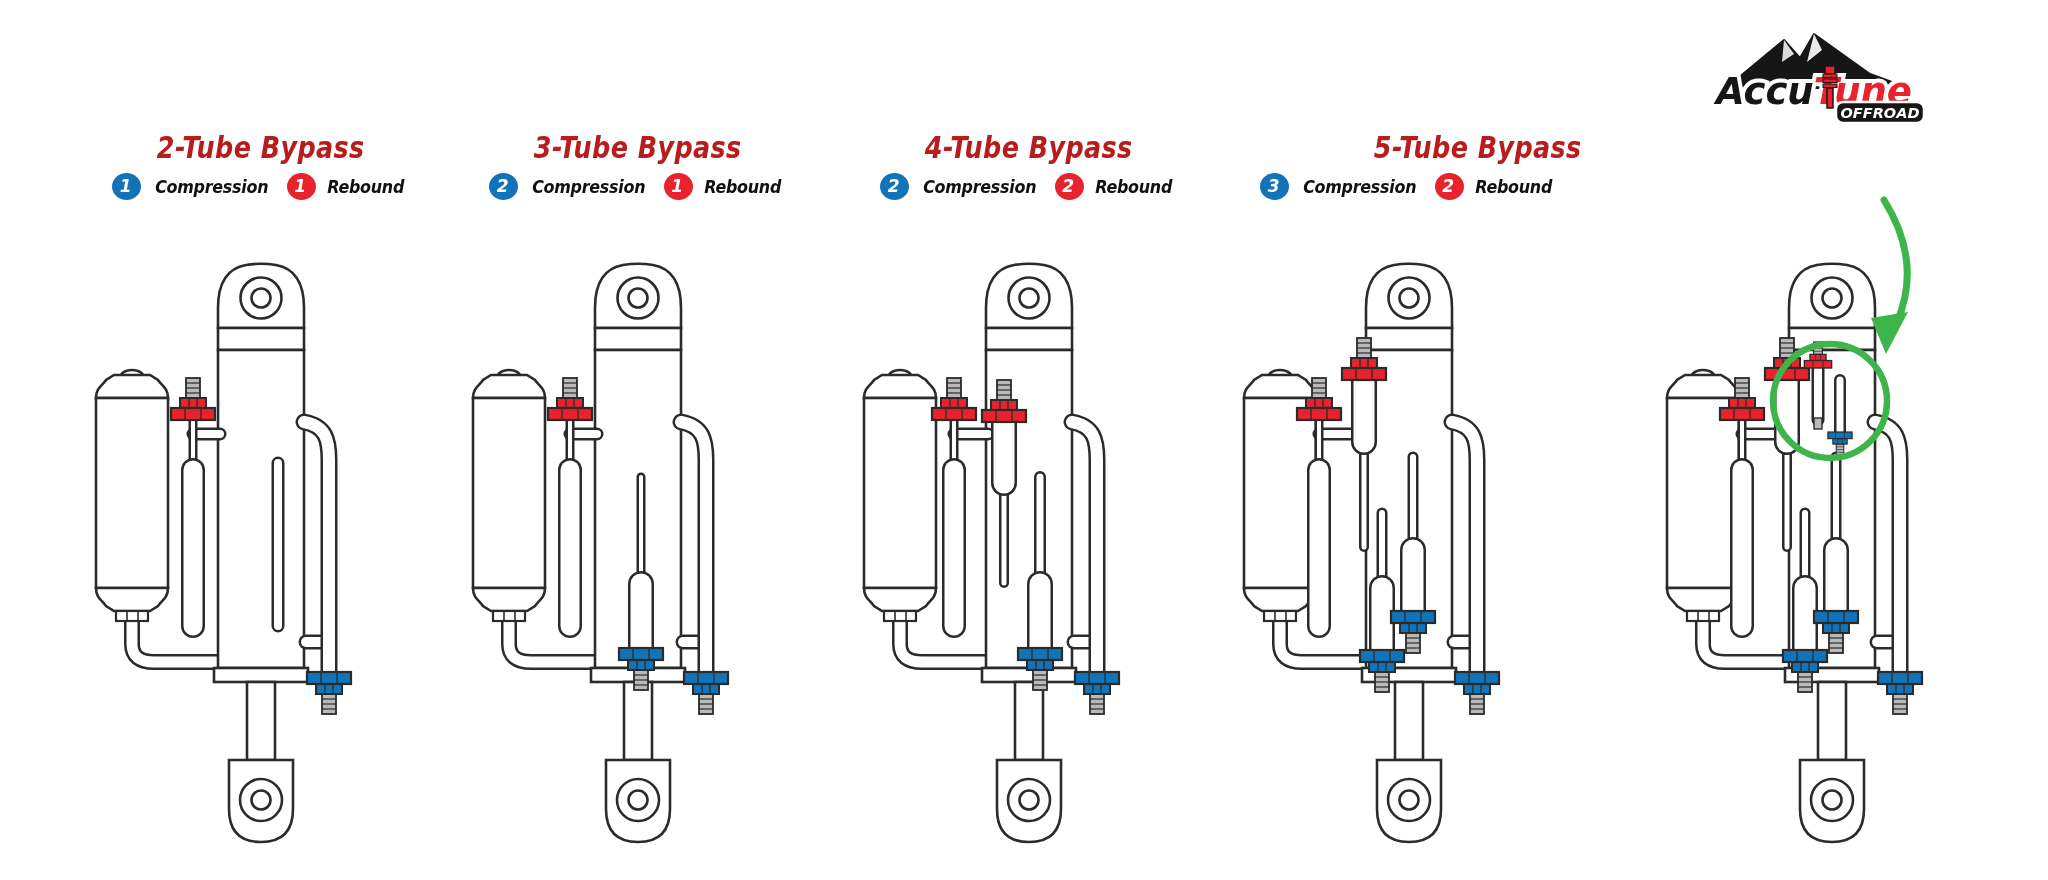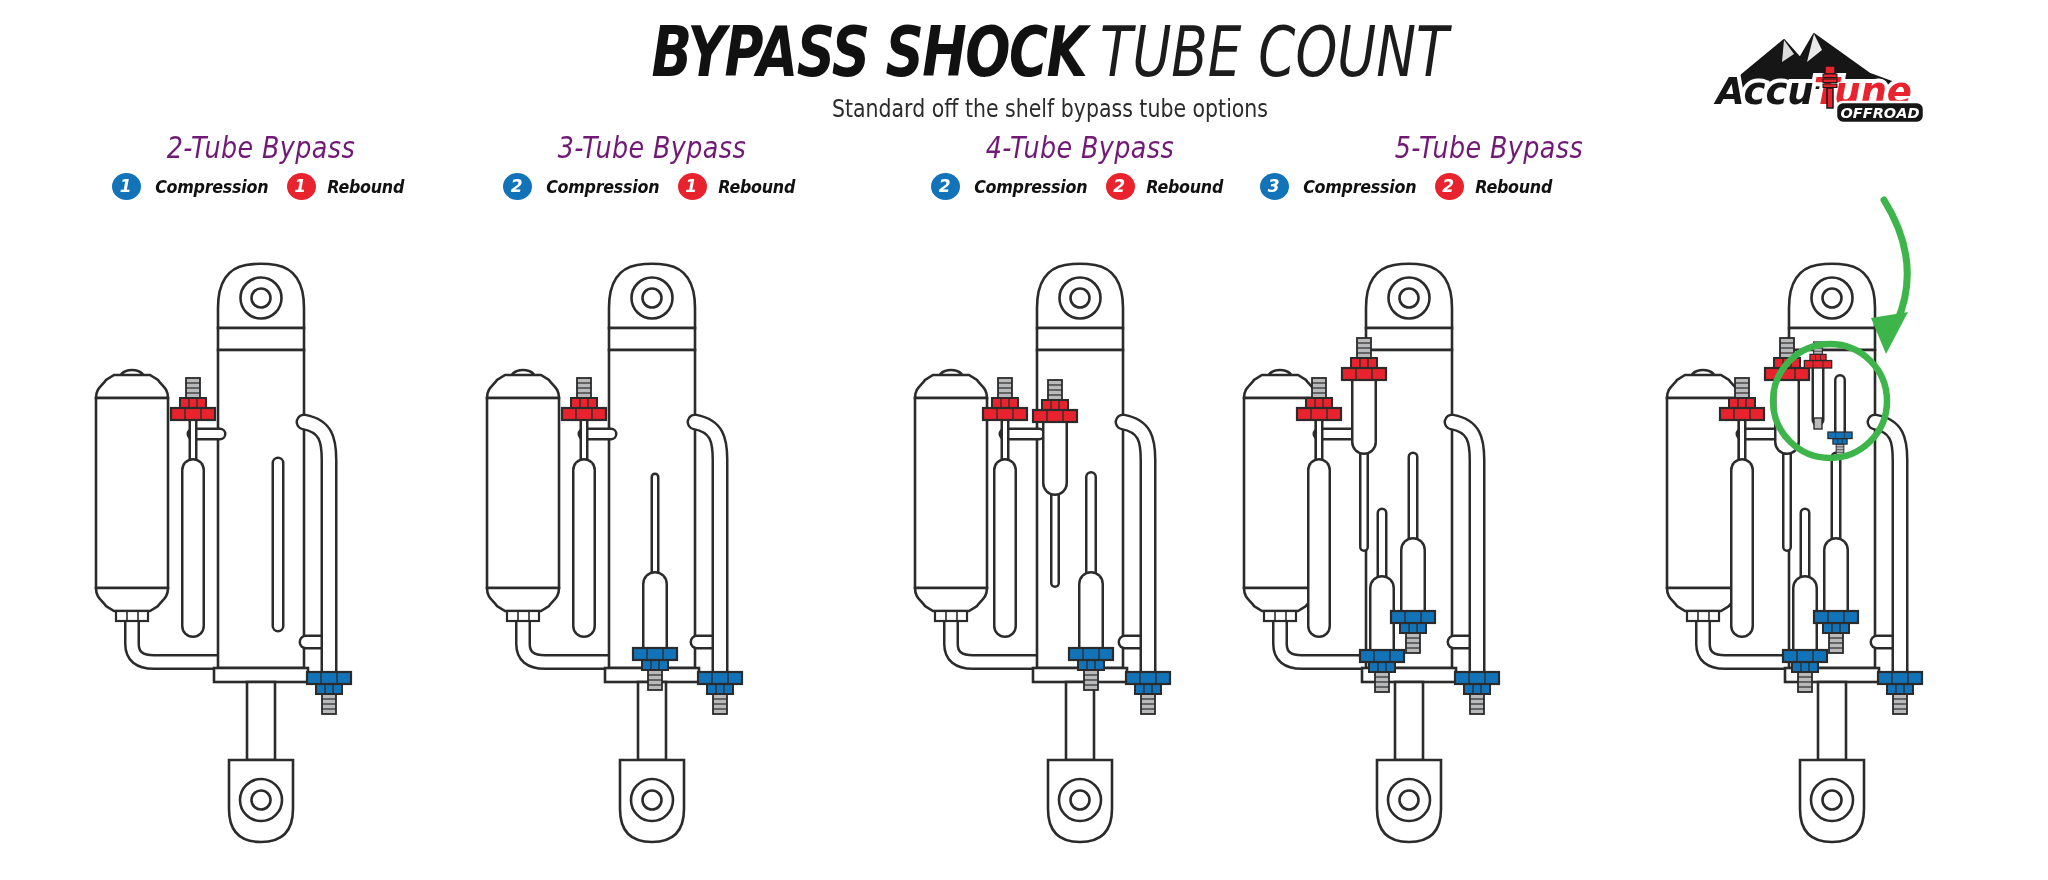--- a/index.html
+++ b/index.html
@@ -11,45 +11,39 @@
   .title{font-style:italic;font-size:70px;line-height:1.05;color:#111;
          transform:scaleX(.76);transform-origin:center;white-space:nowrap;}
   .title .bold{font-weight:800;letter-spacing:-2px;margin-right:18px;}
   .title .light{font-weight:400;letter-spacing:0px;color:#1c1c1c;}
   .subtitle{margin-top:4px;font-size:25px;font-weight:400;color:#2b2b2b;
             transform:scaleX(.82);transform-origin:center;white-space:nowrap;}
   
   .logo{position:absolute;left:1712px;top:28px;width:220px;height:100px;}
   
   .col{position:absolute;top:130px;width:390px;height:744px;text-align:center;}
-  .col-label{font-size:31px;font-weight:400;font-style:italic;color:#701a75;
+  .col-label{font-size:31px;font-weight:700;font-style:italic;color:#b91c1c;
              line-height:1.1;letter-spacing:.5px;}
   .col-label .cond{display:inline-block;transform:scaleX(.82);white-space:nowrap;}
   .badges{margin-top:7px;height:30px;display:flex;align-items:center;
           justify-content:center;gap:9px;}
   .badge{display:inline-flex;align-items:center;gap:5px;}
   .circle{width:27px;height:27px;border-radius:50%;color:#fff;font-weight:700;
           font-style:italic;font-size:17px;display:inline-flex;align-items:center;
           justify-content:center;padding-right:2px;}
   .badge-label{font-weight:700;font-style:italic;font-size:18.5px;color:#111;
                display:inline-block;transform:scaleX(.86);letter-spacing:-.3px;
                white-space:nowrap;}
   svg.shock{position:absolute;left:0;top:128px;overflow:visible;}
 </style>
 </head>
 <body>
 
 <div class="stage">
 
-  <div class="header">
-    <div class="title">
-      <span class="bold">BYPASS SHOCK</span><span class="light">TUBE COUNT</span>
-    </div>
-    <div class="subtitle">Standard off the shelf bypass tube options</div>
-  </div>
 
   <svg class="logo" viewBox="0 0 220 100">
     <g>
       <path d="M14,60 L72,12 L88,30 L102,6 L158,46 L196,60 Z" fill="#161616" stroke="#161616" stroke-width="2" stroke-linejoin="round"></path>
       <path d="M102,6 L95,34 L110,22 Z" fill="#ffffff" opacity="0.9"></path>
       <path d="M72,12 L70,34 L82,26 Z" fill="#ffffff" opacity="0.85"></path>
     </g>
     <g font-style="italic" font-weight="800" font-size="37" font-family="DejaVu Sans, Liberation Sans, sans-serif">
       <text x="4" y="76" fill="none" stroke="#ffffff" stroke-width="8" paint-order="stroke"><tspan>Accu</tspan><tspan fill="none">Tune</tspan></text>
       <text x="4" y="76"><tspan fill="#161616">Accu</tspan><tspan fill="#e8232d">Tune</tspan></text>
@@ -148,21 +142,21 @@
             <rect x="250" y="426" width="26" height="10" fill="#1273b8" stroke="#2b2b2b" stroke-width="2"></rect>
             <line x1="259" y1="426" x2="259" y2="436" stroke="#2b2b2b" stroke-width="1.3"></line>
             <line x1="267" y1="426" x2="267" y2="436" stroke="#2b2b2b" stroke-width="1.3"></line>
             <rect x="241" y="414" width="44" height="12" fill="#1273b8" stroke="#2b2b2b" stroke-width="2.2"></rect>
             <line x1="255" y1="414" x2="255" y2="426" stroke="#2b2b2b" stroke-width="1.3"></line>
             <line x1="271" y1="414" x2="271" y2="426" stroke="#2b2b2b" stroke-width="1.3"></line>
           </g>
         </svg>
   </div>
 
-  <div class="col" style="left: 457px;">
+  <div class="col" style="left: 443px;">
     <div class="col-label">
       <span class="cond">3-Tube Bypass</span>
     </div>
     <div class="badges">
       <span class="badge">
         <span class="circle" style="background: rgb(18, 115, 184);">
               <span>2</span>
             </span>
         <span class="badge-label">Compression</span>
       </span>
@@ -249,21 +243,21 @@
             <rect x="250" y="426" width="26" height="10" fill="#1273b8" stroke="#2b2b2b" stroke-width="2"></rect>
             <line x1="259" y1="426" x2="259" y2="436" stroke="#2b2b2b" stroke-width="1.3"></line>
             <line x1="267" y1="426" x2="267" y2="436" stroke="#2b2b2b" stroke-width="1.3"></line>
             <rect x="241" y="414" width="44" height="12" fill="#1273b8" stroke="#2b2b2b" stroke-width="2.2"></rect>
             <line x1="255" y1="414" x2="255" y2="426" stroke="#2b2b2b" stroke-width="1.3"></line>
             <line x1="271" y1="414" x2="271" y2="426" stroke="#2b2b2b" stroke-width="1.3"></line>
           </g>
         </svg>
   </div>
 
-  <div class="col" style="left: 885px;">
+  <div class="col" style="left: 834px;">
     <div class="col-label">
       <span class="cond">4-Tube Bypass</span>
     </div>
     <div class="badges">
       <span class="badge">
         <span class="circle" style="background: rgb(18, 115, 184);">
               <span>2</span>
             </span>
         <span class="badge-label">Compression</span>
       </span>

